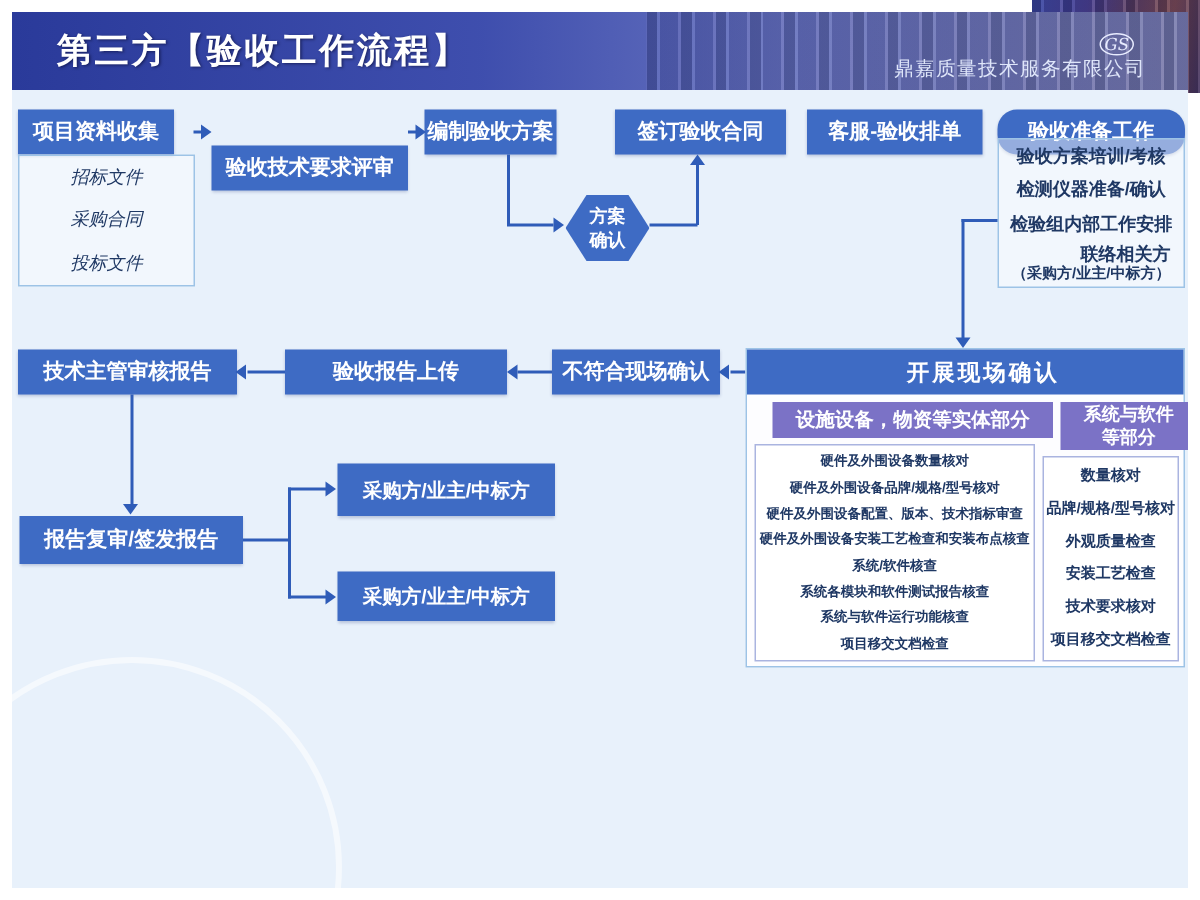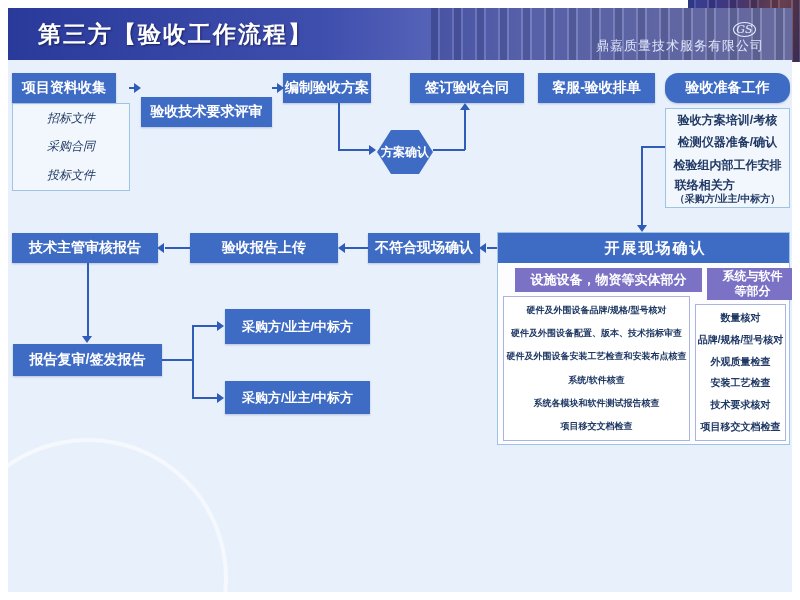--- a/index.html
+++ b/index.html
@@ -51,21 +51,21 @@
   }
   .outline-box{
     position:absolute; border:1px solid #9dc3e6; background:rgba(255,255,255,.45);
     display:flex; flex-direction:column; justify-content:space-around; align-items:center;
     color:#1f3864; font-size:12px;
   }
   .hexagon{
     position:absolute; left:369px; top:122px; width:56px; height:44px;
     background:#3e6bc4; color:#fff; font-weight:bold; font-size:12px; line-height:1.35;
     clip-path:polygon(25% 0,75% 0,100% 50%,75% 100%,25% 100%,0 50%);
-    display:flex; flex-direction:row; align-items:center; justify-content:center; text-align:center;
+    display:flex; flex-direction:column; align-items:center; justify-content:center; text-align:center;
   }
   .line{ position:absolute; background:#2f5cb8; }
   .head{ position:absolute; width:0; height:0; border-style:solid; }
   .headR{ border-width:5px 0 5px 7px; border-color:transparent transparent transparent #2f5cb8; }
   .headL{ border-width:5px 7px 5px 0; border-color:transparent #2f5cb8 transparent transparent; }
   .headU{ border-width:0 5px 7px 5px; border-color:transparent transparent #2f5cb8 transparent; }
   .headD{ border-width:7px 5px 0 5px; border-color:#2f5cb8 transparent transparent transparent; }
 
   .onsite{
     position:absolute; left:489px; top:224px; width:293px; height:213px;
@@ -130,21 +130,21 @@
   </div>
 
   <div class="line" style="left:330px;top:95px;width:2px;height:47px;"></div>
   <div class="line" style="left:330px;top:141px;width:31px;height:2px;"></div>
   <div class="head headR" style="left:361px;top:137px;"></div>
 
   <div class="line" style="left:425px;top:141px;width:32px;height:2px;"></div>
   <div class="line" style="left:456px;top:101px;width:2px;height:41px;"></div>
   <div class="head headU" style="left:452px;top:95px;"></div>
 
-  <div class="outline-box" style="left:657px;top:100px;width:125px;height:100px;font-weight:bold;font-size:12px;text-align:left;">
+  <div class="outline-box" style="left:657px;top:84px;width:125px;height:100px;font-weight:bold;font-size:12px;text-align:right;">
     <div>验收方案培训/考核</div>
     <div>检测仪器准备/确认</div>
     <div>检验组内部工作安排</div>
     <div style="line-height:1.15;">
       <div>联络相关方</div>
       <div class="prep-line2">（采购方/业主/中标方）</div>
     </div>
   </div>
 
   <div class="line" style="left:633px;top:138px;width:24px;height:2px;"></div>
@@ -160,25 +160,27 @@
   <div class="line" style="left:337px;top:239px;width:23px;height:2px;"></div>
   <div class="head headL" style="left:330px;top:235px;"></div>
   <div class="line" style="left:157px;top:239px;width:25px;height:2px;"></div>
   <div class="head headL" style="left:149px;top:235px;"></div>
 
   <div class="onsite">
     <div class="onsite-header">开展现场确认</div>
 
     <div class="col-header" style="left:5px;top:35px;width:187px;height:24px;font-size:13px;">设施设备，物资等实体部分</div>
     <div class="col-list" style="left:5px;top:63px;width:187px;height:145px;font-size:9px;">
+      <div>硬件及外围设备数量核对</div>
       <div>硬件及外围设备品牌/规格/型号核对</div>
       <div>硬件及外围设备配置、版本、技术指标审查</div>
       <div>硬件及外围设备安装工艺检查和安装布点核查</div>
       <div>系统/软件核查</div>
       <div>系统各模块和软件测试报告核查</div>
+      <div>系统与软件运行功能核查</div>
       <div>项目移交文档检查</div>
     </div>
 
     <div class="col-header" style="left:197px;top:35px;width:91px;height:32px;font-size:12px;">
       <div>系统与软件</div>
       <div>等部分</div>
     </div>
     <div class="col-list" style="left:197px;top:71px;width:91px;height:137px;font-size:10px;line-height:1.2;">
       <div>数量核对</div>
       <div>品牌/规格/型号核对</div>

